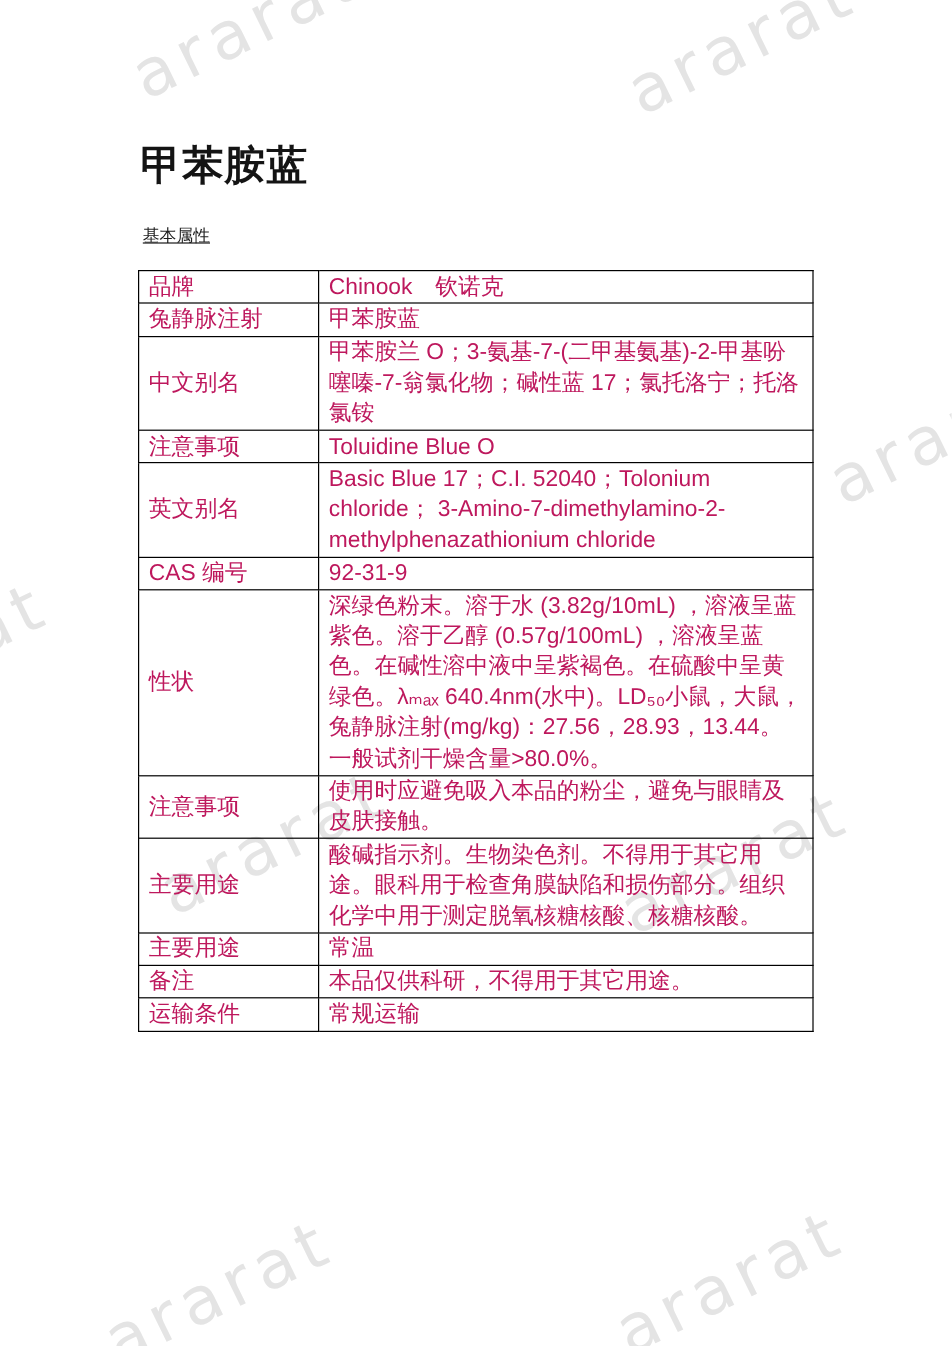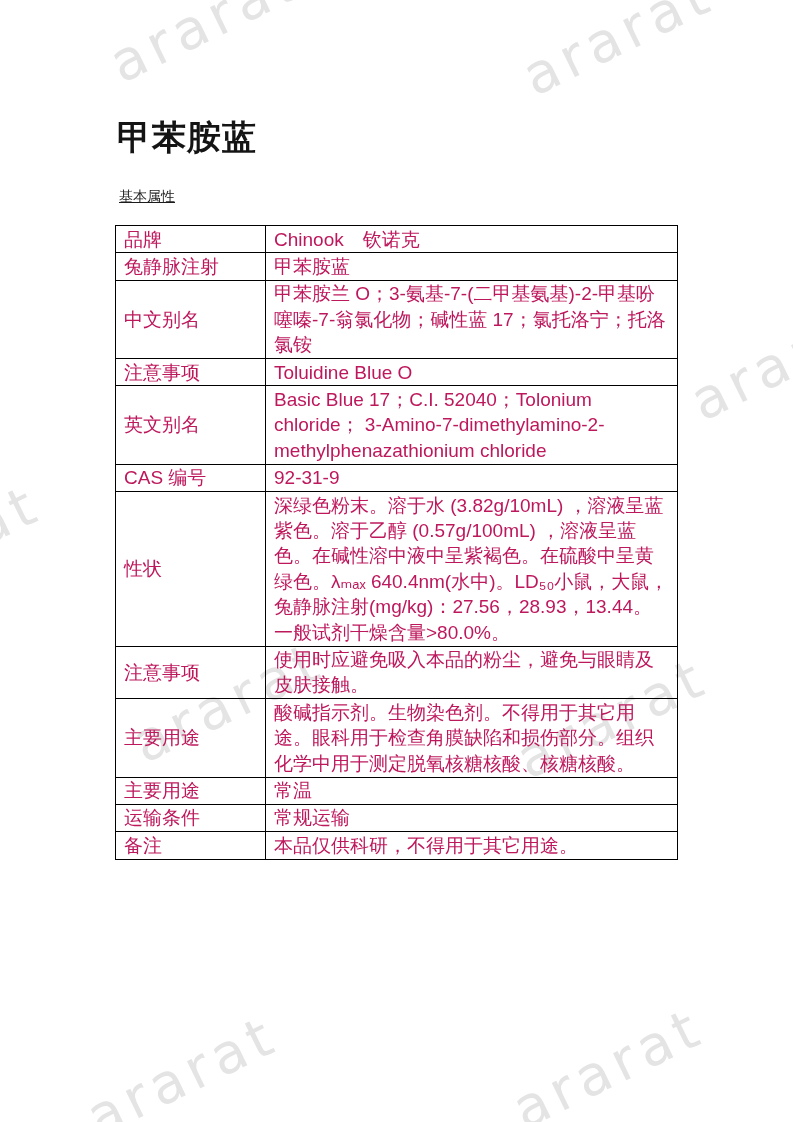--- a/index.html
+++ b/index.html
@@ -133,22 +133,22 @@
         </tr>
         <tr>
           <td class="prop-label">主要用途</td>
           <td class="prop-value">酸碱指示剂。生物染色剂。不得用于其它用途。眼科用于检查角膜缺陷和损伤部分。组织化学中用于测定脱氧核糖核酸、核糖核酸。</td>
         </tr>
         <tr>
           <td class="prop-label">主要用途</td>
           <td class="prop-value">常温</td>
         </tr>
         <tr>
+          <td class="prop-label">备注</td>
+          <td class="prop-value">本品仅供科研，不得用于其它用途。</td>
+        </tr>
+        <tr>
           <td class="prop-label">运输条件</td>
           <td class="prop-value">常规运输</td>
-        </tr>
-        <tr>
-          <td class="prop-label">备注</td>
-          <td class="prop-value">本品仅供科研，不得用于其它用途。</td>
         </tr>
       </tbody>
   </table>
 </div>
 
 </body></html>

